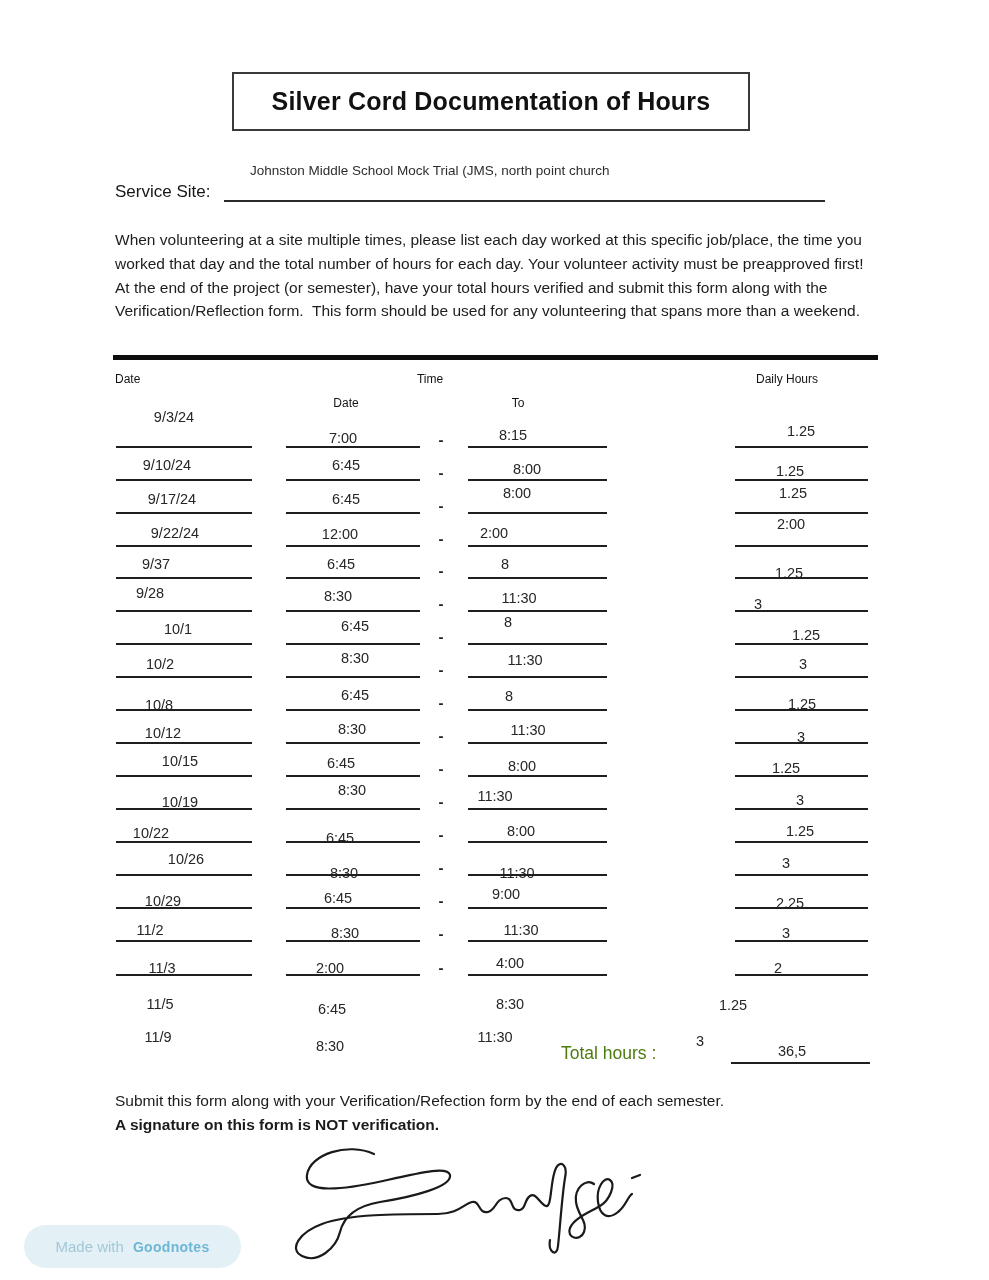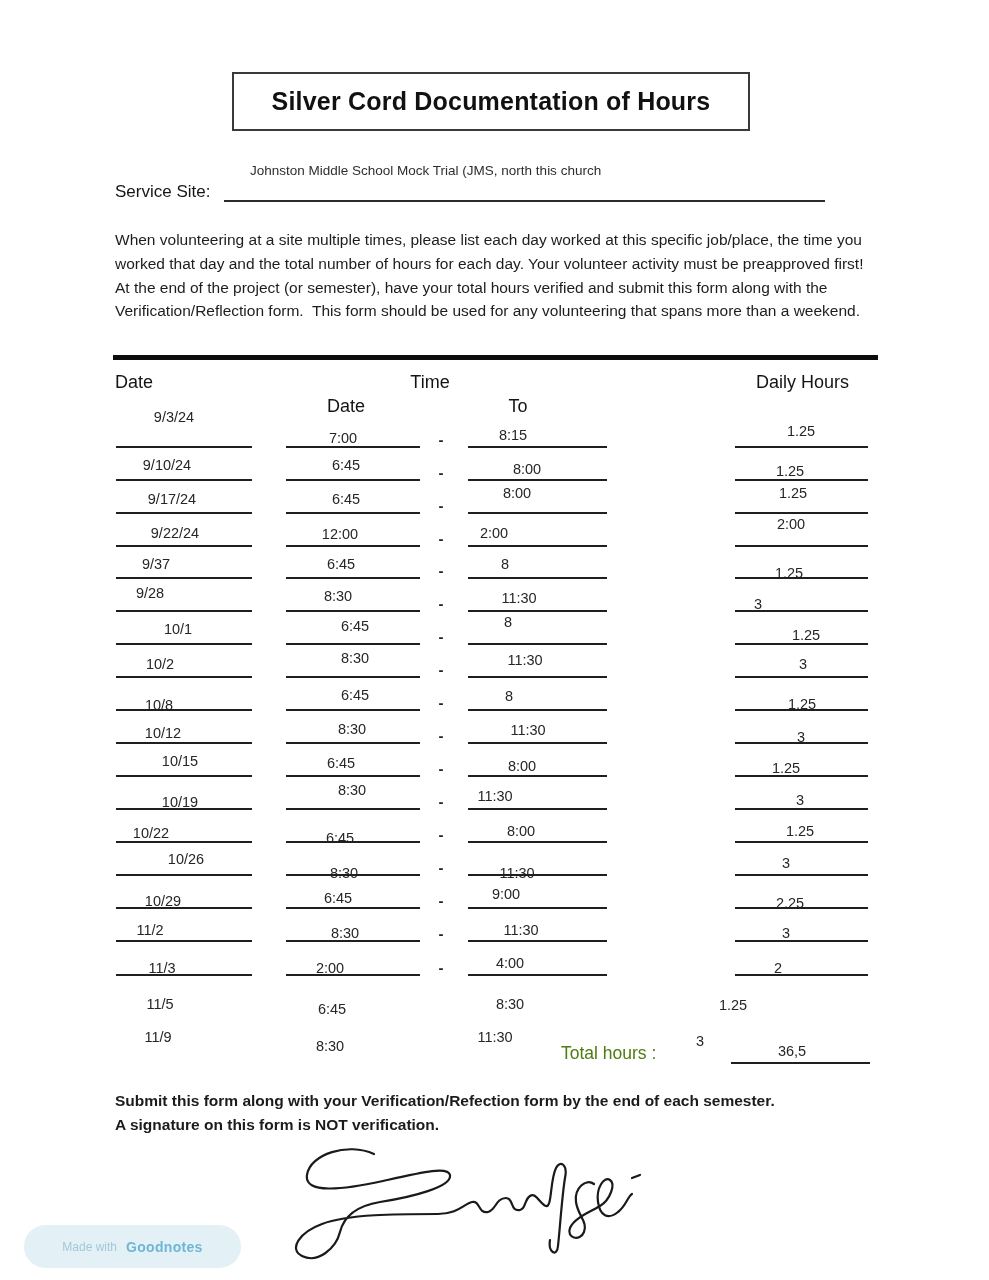--- a/index.html
+++ b/index.html
@@ -12,58 +12,58 @@
 
   .site-value{position:absolute;left:250px;top:163px;font-size:13.5px;color:#2e2e2e;white-space:nowrap;}
   .site-label{position:absolute;left:115px;top:182px;font-size:17px;color:#161616;}
   .site-line{position:absolute;left:224px;top:200px;width:601px;height:2px;background:#2b2b2b;}
 
   .instructions{position:absolute;left:115px;top:228px;width:766px;margin:0;
                 font-size:15.5px;line-height:23.8px;color:#1d1d1d;white-space:pre-wrap;}
 
   .divider{position:absolute;left:113px;top:355px;width:765px;height:5px;background:#0d0d0d;}
 
-  .hdr{position:absolute;font-size:18px;color:#141414;white-space:nowrap;}
+  .hdr{position:absolute;font-size:12px;color:#141414;white-space:nowrap;}
   .h-date{left:115px;top:372px;}
   .h-time{left:430px;top:372px;transform:translateX(-50%);}
   .h-daily{left:756px;top:372px;}
   .h-from{left:346px;top:396px;transform:translateX(-50%);}
   .h-to{left:518px;top:396px;transform:translateX(-50%);}
 
   .cell{position:absolute;transform:translate(-50%,-50%);font-size:14.5px;color:#262626;white-space:nowrap;}
   .dash{font-size:15px;font-weight:bold;color:#222;}
   .uline{position:absolute;height:2px;background:#1f1f1f;}
 
   .total-label{position:absolute;left:561px;top:1053px;transform:translateY(-50%);
                font-size:17.5px;color:#4d7c0f;white-space:nowrap;}
   .total-value{position:absolute;left:792px;top:1051px;transform:translate(-50%,-50%);
                font-size:14.5px;color:#262626;}
   .total-line{position:absolute;left:731px;top:1062px;width:139px;height:2px;background:#1f1f1f;}
 
-  .f-note{position:absolute;left:115px;font-size:15.5px;color:#1b1b1b;white-space:nowrap;font-weight:bold;}
+  .f-note{position:absolute;left:115px;font-size:15.5px;color:#1b1b1b;white-space:nowrap;}
   .f1{top:1092px;}
   .f2{top:1116px;font-weight:bold;}
 
   .sig{position:absolute;left:278px;top:1140px;}
 
   .gn-badge{position:absolute;left:24px;top:1225px;width:217px;height:43px;border-radius:22px;
             display:flex;align-items:center;justify-content:center;gap:9px;cursor:pointer;}
-  .gn-made{font-size:12px;}
+  .gn-made{font-size:15px;}
   .gn-brand{font-size:14px;font-weight:600;letter-spacing:.3px;}
 </style>
 </head>
 <body>
 
 <div class="page">
 
   <div class="title-box">
     <span class="title-text">Silver Cord Documentation of Hours</span>
   </div>
 
-  <span class="site-value">Johnston Middle School Mock Trial (JMS, north this church</span>
+  <span class="site-value">Johnston Middle School Mock Trial (JMS, north point church</span>
   <span class="site-label">Service Site:</span>
   <div class="site-line"></div>
 
   <p class="instructions">When volunteering at a site multiple times, please list each day worked at this specific job/place, the time you worked that day and the total number of hours for each day. Your volunteer activity must be preapproved first!   At the end of the project (or semester), have your total hours verified and submit this form along with the Verification/Reflection form.  This form should be used for any volunteering that spans more than a weekend.</p>
 
   <div class="divider"></div>
 
   <span class="hdr h-date">Date</span>
   <span class="hdr h-time">Time</span>
   <span class="hdr h-daily">Daily Hours</span>

